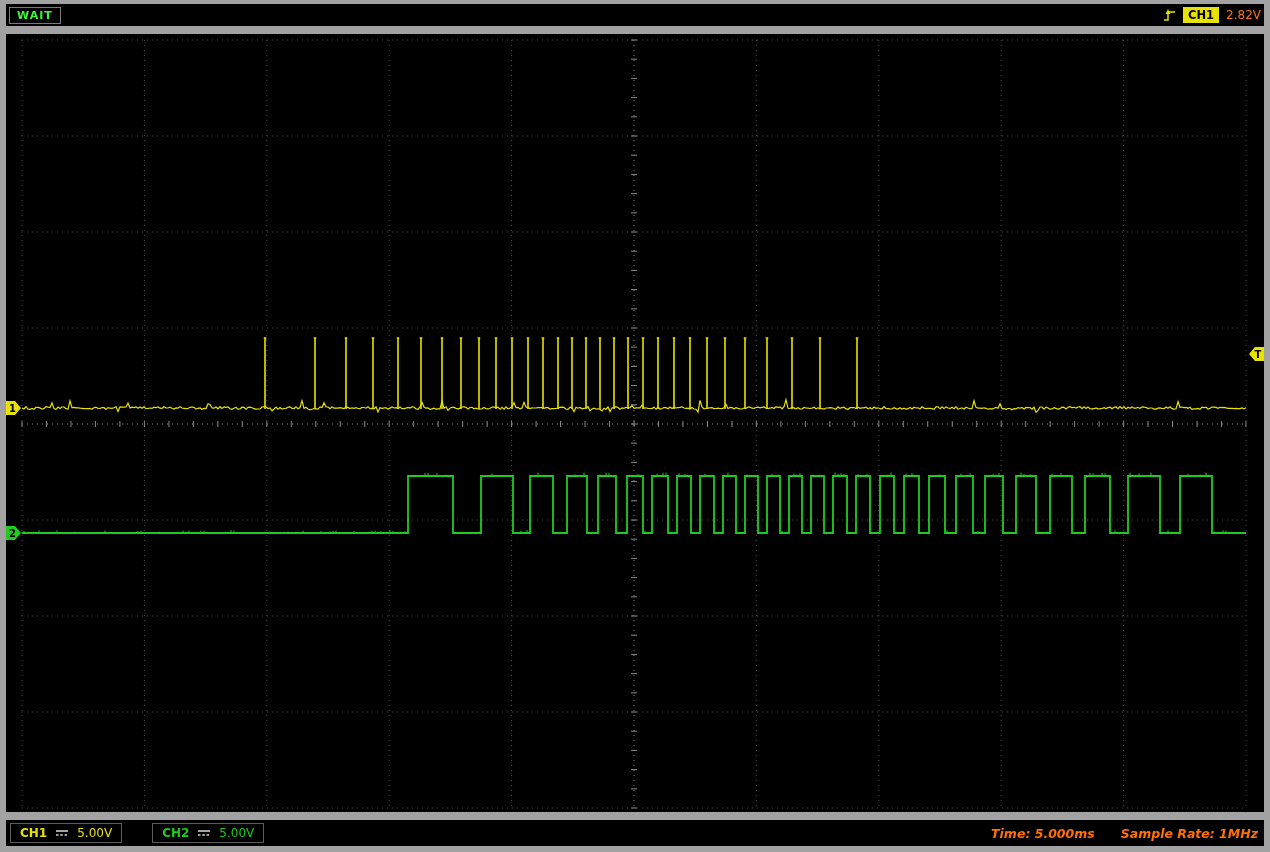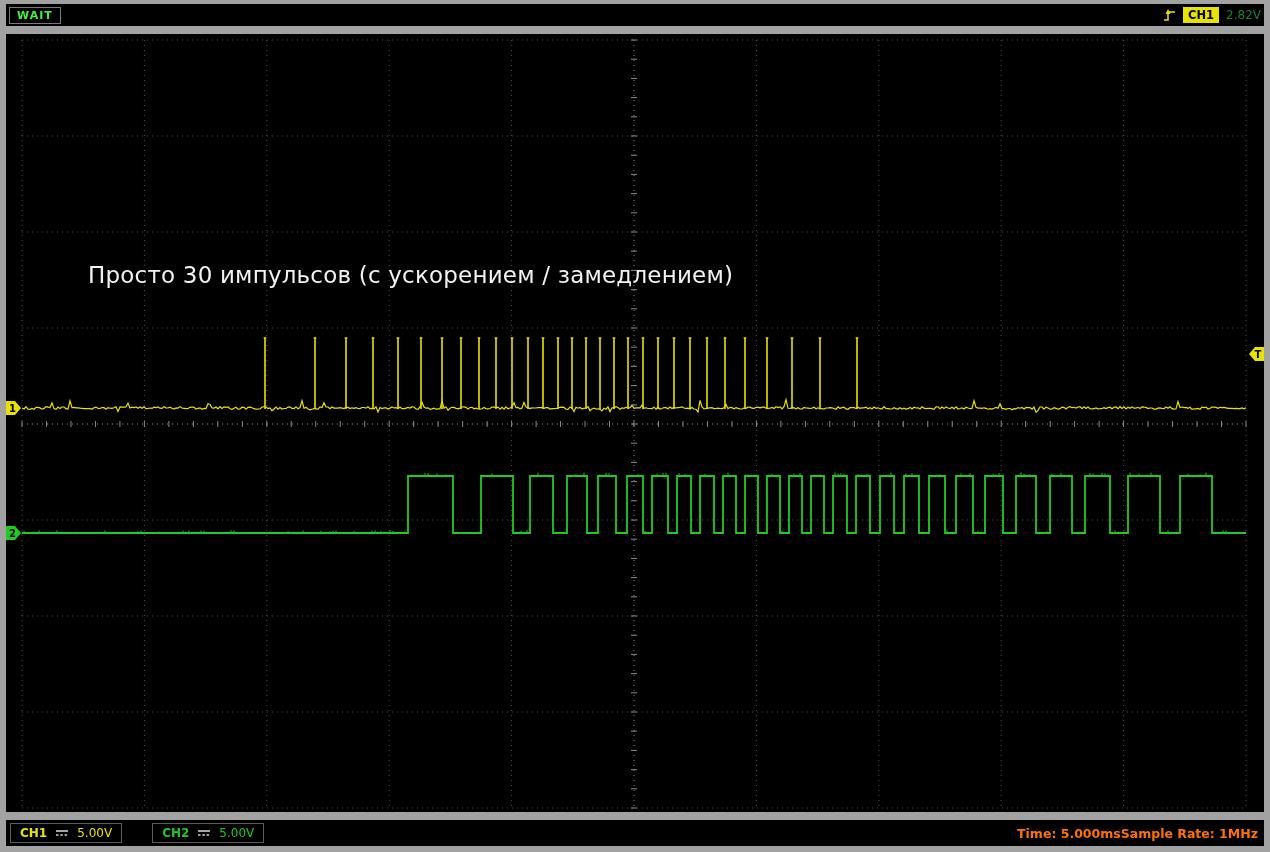--- a/index.html
+++ b/index.html
@@ -7,35 +7,35 @@
   body{width:1270px;height:852px;font-family:"DejaVu Sans",sans-serif;}
   .bezel{width:1270px;height:852px;background:var(--bezel,#a2a2a2);padding:4px 6px 6px 6px;}
   .topbar{height:22px;background:#000;display:flex;align-items:center;justify-content:space-between;
           margin-bottom:8px;padding:0 3px;}
   .wait-box{border:1px solid #7a7a7a;color:var(--status,#3cf53c);font-size:11px;font-weight:bold;
             padding:1px 7px;letter-spacing:1px;}
   .trig-cluster{display:flex;align-items:center;gap:7px;}
   .trig-icon .stroke{stroke:var(--ch1,#e8e200);fill:none;stroke-width:1.5;}
   .trig-icon .fill{fill:var(--ch1,#e8e200);}
   .ch-badge{background:var(--ch1,#e8e200);color:#000;font-size:11.5px;font-weight:bold;padding:1px 5px;}
-  .trig-level{color:#15803d;font-size:12px;}
+  .trig-level{color:#f97316;font-size:12px;}
   .screen{height:778px;background:#000;position:relative;overflow:hidden;}
   .screen svg{position:absolute;left:0;top:0;}
   .annotation{position:absolute;left:82px;top:228px;color:var(--annotation,#f2f2f2);font-size:23px;
               white-space:nowrap;letter-spacing:0.2px;}
   .bottombar{height:26px;background:#000;display:flex;align-items:center;margin-top:8px;padding:0 4px;}
   .ch-box{display:flex;align-items:center;gap:7px;border:1px solid #5c5c5c;height:20px;padding:0 9px;}
   .ch-box.first{margin-right:30px;}
   .ch1-colored{color:var(--ch1,#e8e200);}
   .ch2-colored{color:var(--ch2,#1ecb1e);text-align:center;}
   .ch-label{font-size:12px;font-weight:bold;}
   .ch-scale{font-size:12px;font-weight:normal;}
   .coupling-icon line{stroke:#cfcfcf;}
-  .time-cluster{margin-left:auto;display:flex;color:var(--orange,#ff7100);
-                font-size:12.5px;font-weight:bold;padding-right:2px;}
+  .time-cluster{margin-left:auto;display:flex;gap:26px;color:var(--orange,#ff7100);
+                font-size:12.5px;font-weight:bold;padding-right:2px;font-style:italic;}
 </style>
 </head>
 <body>
 
 <div class="bezel">
 
   <div class="topbar">
     <div class="wait-box">WAIT</div>
     <div class="trig-cluster">
       <svg class="trig-icon" width="13" height="14" viewBox="0 0 13 14">
@@ -355,21 +355,20 @@
         </g>
       <g id="g-markers">
           <polygon points="0,367 9,367 15,374 9,381 0,381" fill="#e8e200"></polygon>
           <text x="3" y="377.8" fill="#000" font-size="10" font-weight="bold" font-family="&quot;DejaVu Sans&quot;,sans-serif">1</text>
           <polygon points="0,492 9,492 15,499 9,506 0,506" fill="#1ecb1e"></polygon>
           <text x="3" y="502.8" fill="#000" font-size="10" font-weight="bold" font-family="&quot;DejaVu Sans&quot;,sans-serif">2</text>
           <polygon points="1258,313 1249,313 1243,320 1249,327 1258,327" fill="#e8e200"></polygon>
           <text x="1248.5" y="323.8" fill="#000" font-size="10" font-weight="bold" font-family="&quot;DejaVu Sans&quot;,sans-serif">T</text>
         </g>
     </svg>
-    <div class="annotation">Просто 30 импульсов (с ускорением / замедлением)</div>
   </div>
 
   <div class="bottombar">
     <div class="ch-box first">
       <span class="ch-label ch1-colored">CH1</span>
       <svg class="coupling-icon" width="16" height="10" viewBox="0 0 16 10">
         <line x1="2" y1="3" x2="14" y2="3" stroke-width="1.6"></line>
         <line x1="2" y1="7" x2="14" y2="7" stroke-width="1.6" stroke-dasharray="2.5 1.8"></line>
       </svg>
       <span class="ch-scale ch1-colored">5.00V</span>

